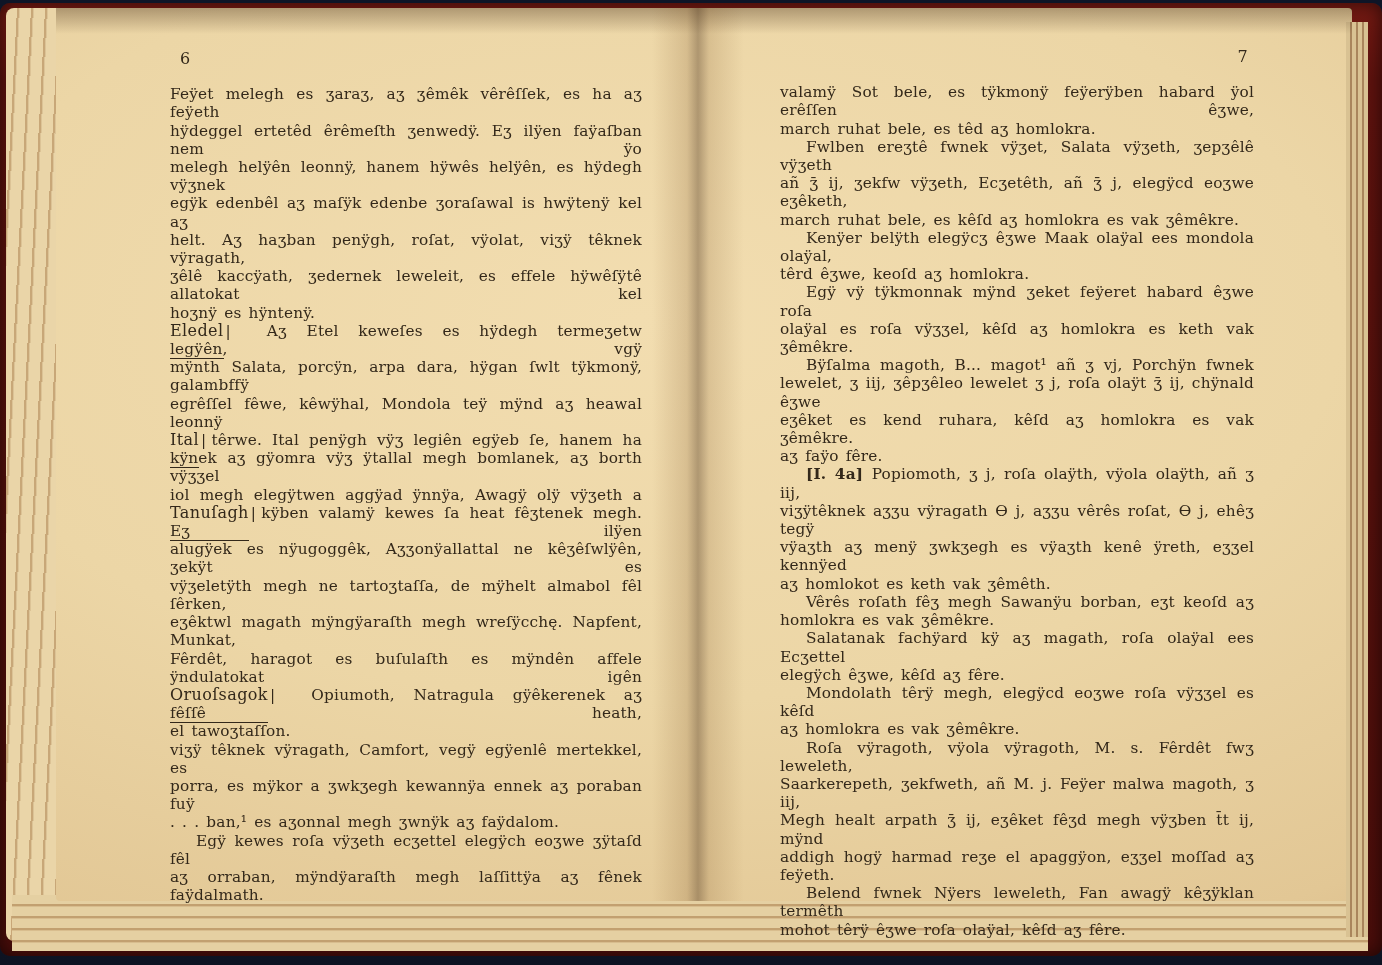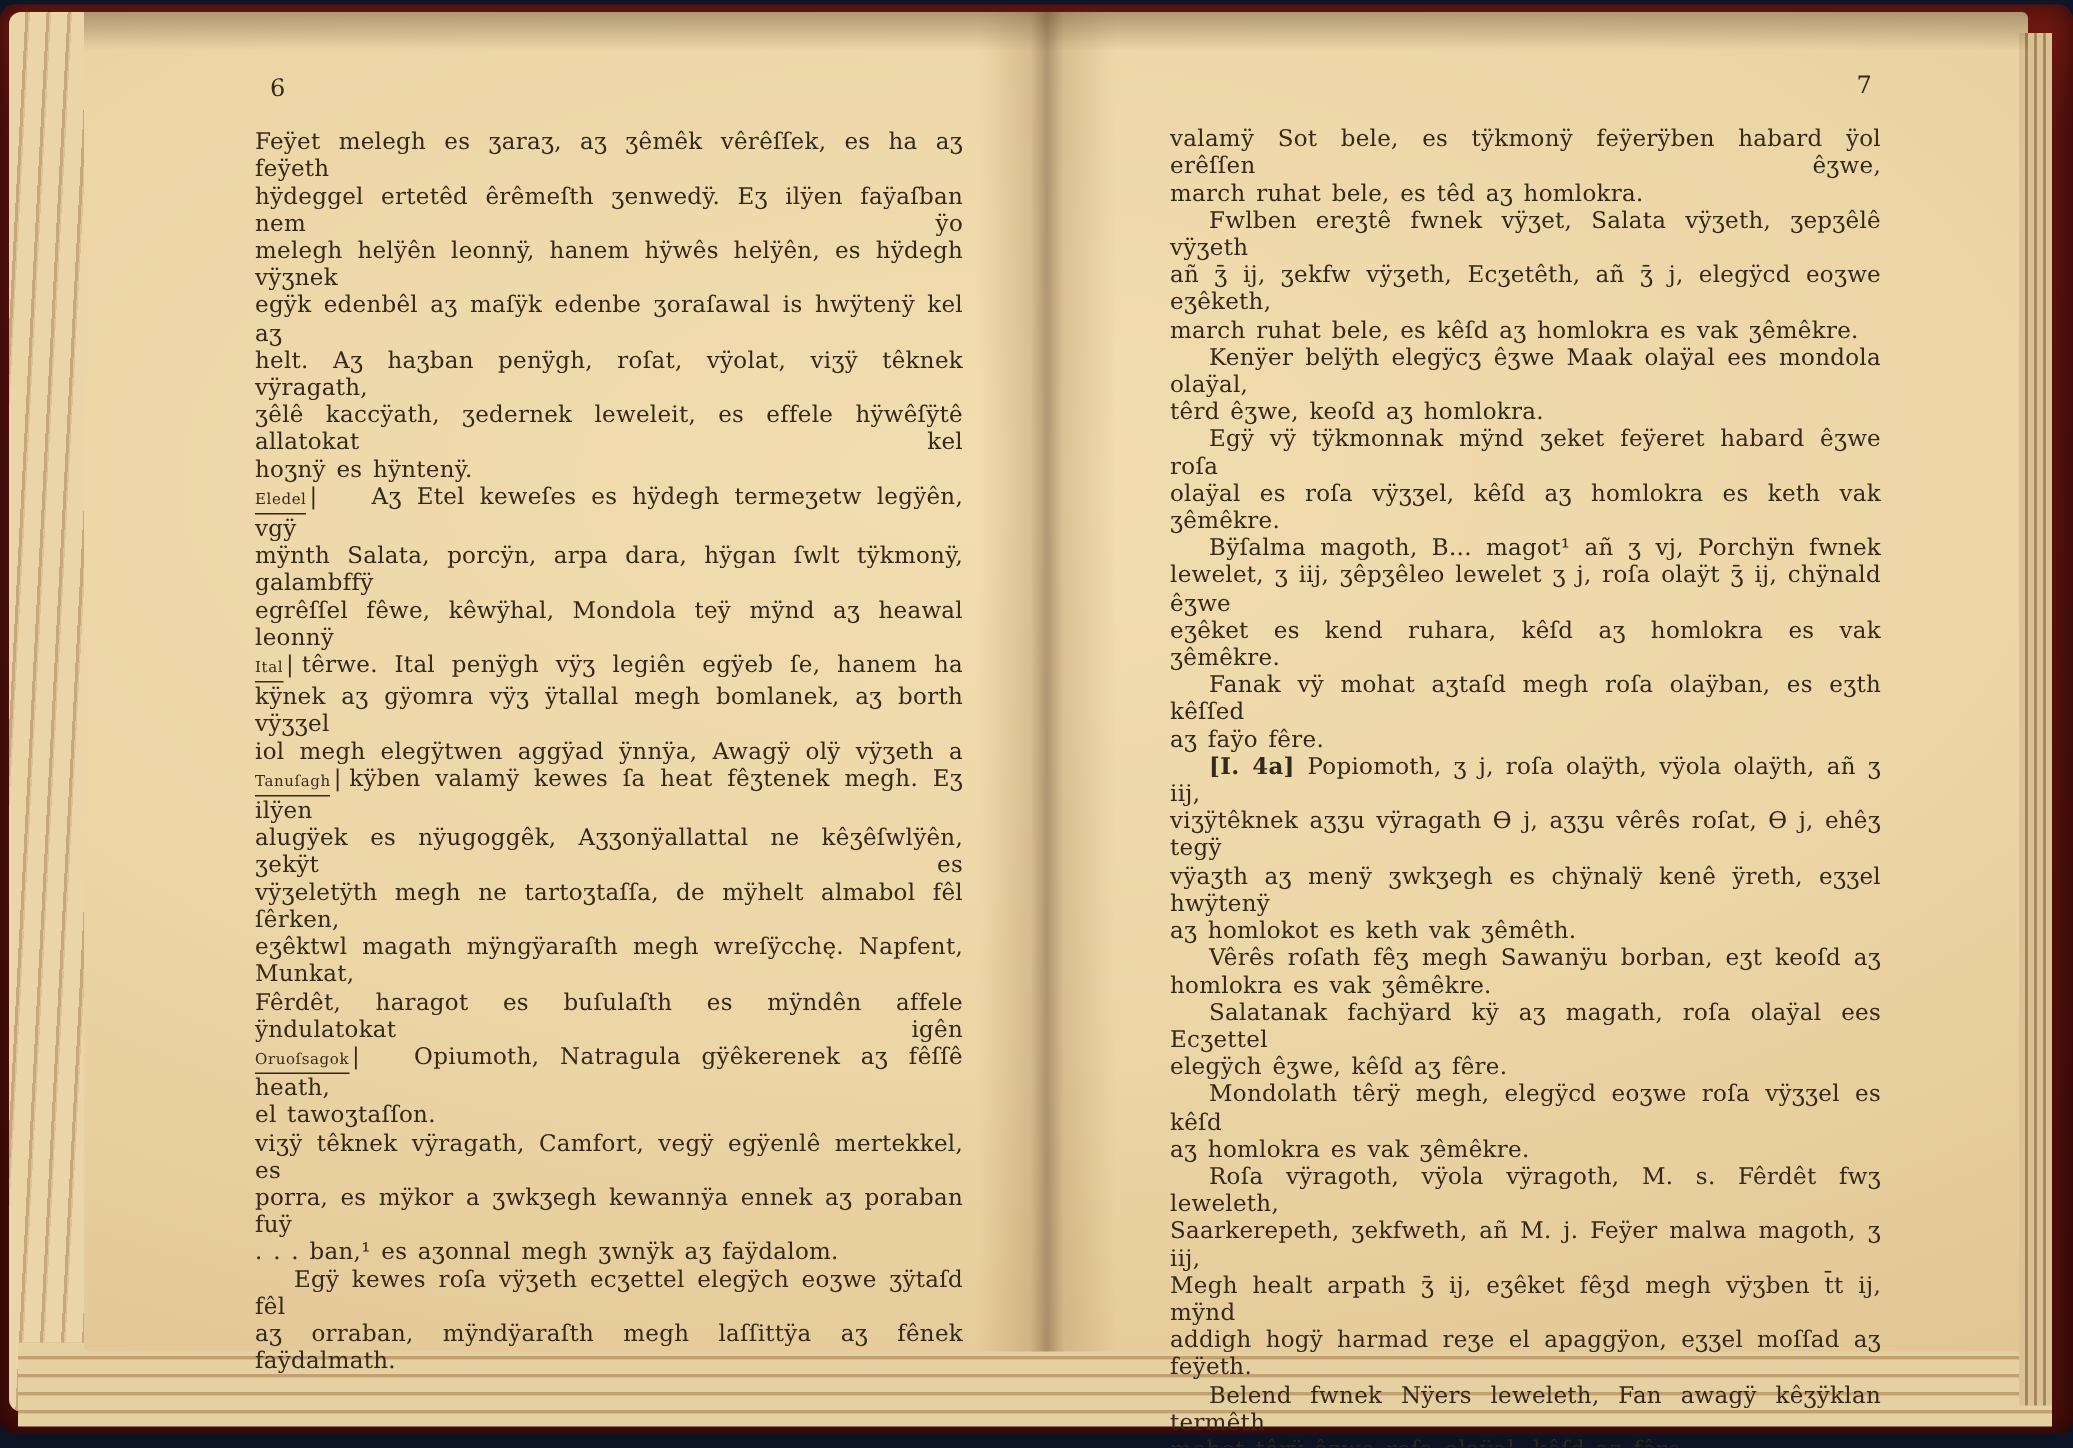--- a/index.html
+++ b/index.html
@@ -27,21 +27,21 @@
          letter-spacing:.2px;word-spacing:2px;}
   .page-text.left{left:170px;top:50px;width:472px;}
   .page-text.right{left:780px;top:48px;width:474px;}
   .pagenum{font-size:16px;margin-bottom:17px;}
   .pagenum.right{text-align:right;padding-right:6px;}
   .pagenum.left{padding-left:10px;}
 
   .line{text-align:justify;text-align-last:justify;white-space:normal;}
   .line.last{text-align-last:left;}
   .line.indent{text-indent:26px;}
-  .mlabel{font-size:10px;letter-spacing:.4px;border-bottom:1.4px solid #33281a;padding-bottom:3px;margin-top:40px;}
+  .mlabel{font-size:16px;letter-spacing:.4px;border-bottom:1.4px solid #33281a;padding-bottom:18px;margin-top:40px;}
   .mbar{margin:0 5px 0 2px;}
   .mbar.wide{margin-right:36px;}
   .bseg{font-weight:bold;}
 </style>
 </head>
 <body>
 
 <div class="scene">
   <div class="cover"></div>
   <div class="stack-left"></div>
@@ -91,25 +91,24 @@
         <div class="line indent">Fwlben ereʒtê fwnek vÿʒet, Salata vÿʒeth, ʒepʒêlê vÿʒeth</div>
         <div class="line">añ ʒ̄ ij, ʒekfw vÿʒeth, Ecʒetêth, añ ʒ̄ j, elegÿcd eoʒwe eʒêketh,</div>
         <div class="line last">march ruhat bele, es kêſd aʒ homlokra es vak ʒêmêkre.</div>
         <div class="line indent">Kenÿer belÿth elegÿcʒ êʒwe Maak olaÿal ees mondola olaÿal,</div>
         <div class="line last">têrd êʒwe, keoſd aʒ homlokra.</div>
         <div class="line indent">Egÿ vÿ tÿkmonnak mÿnd ʒeket feÿeret habard êʒwe roſa</div>
         <div class="line last">olaÿal es roſa vÿʒʒel, kêſd aʒ homlokra es keth vak ʒêmêkre.</div>
         <div class="line indent">Bÿſalma magoth, B... magot¹ añ ʒ vj, Porchÿn fwnek</div>
         <div class="line">lewelet, ʒ iij, ʒêpʒêleo lewelet ʒ j, roſa olaÿt ʒ̄ ij, chÿnald êʒwe</div>
         <div class="line last">eʒêket es kend ruhara, kêſd aʒ homlokra es vak ʒêmêkre.</div>
-        <div class="line indent">Fanak vÿ mohat aʒtaſd megh roſa olaÿban, es eʒth kêſſed</div>
         <div class="line last">aʒ faÿo fêre.</div>
         <div class="line indent"><span class="bseg">[I. 4a] </span>Popiomoth, ʒ j, roſa olaÿth, vÿola olaÿth, añ ʒ iij,</div>
         <div class="line">viʒÿtêknek aʒʒu vÿragath Ɵ j, aʒʒu vêrês roſat, Ɵ j, ehêʒ tegÿ</div>
-        <div class="line">vÿaʒth aʒ menÿ ʒwkʒegh es chÿnalÿ kenê ÿreth, eʒʒel hwÿtenÿ</div>
+        <div class="line">vÿaʒth aʒ menÿ ʒwkʒegh es vÿaʒth kenê ÿreth, eʒʒel kennÿed</div>
         <div class="line last">aʒ homlokot es keth vak ʒêmêth.</div>
         <div class="line indent">Vêrês roſath fêʒ megh Sawanÿu borban, eʒt keoſd aʒ</div>
         <div class="line last">homlokra es vak ʒêmêkre.</div>
         <div class="line indent">Salatanak fachÿard kÿ aʒ magath, roſa olaÿal ees Ecʒettel</div>
         <div class="line last">elegÿch êʒwe, kêſd aʒ fêre.</div>
         <div class="line indent">Mondolath têrÿ megh, elegÿcd eoʒwe roſa vÿʒʒel es kêſd</div>
         <div class="line last">aʒ homlokra es vak ʒêmêkre.</div>
         <div class="line indent">Roſa vÿragoth, vÿola vÿragoth, M. s. Fêrdêt fwʒ leweleth,</div>
         <div class="line">Saarkerepeth, ʒekfweth, añ M. j. Feÿer malwa magoth, ʒ iij,</div>
         <div class="line">Megh healt arpath ʒ̄ ij, eʒêket fêʒd megh vÿʒben t̄t ij, mÿnd</div>

